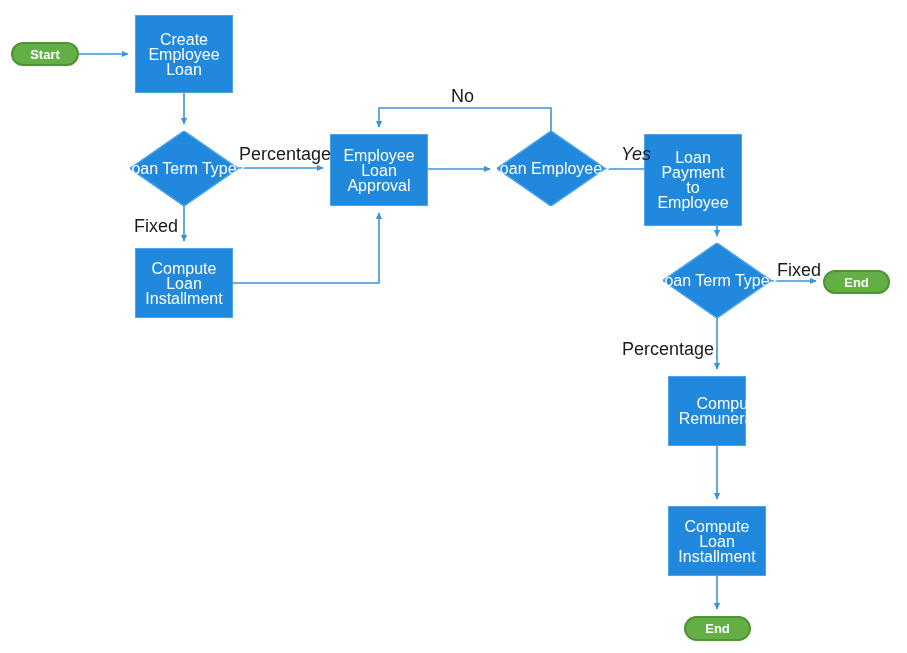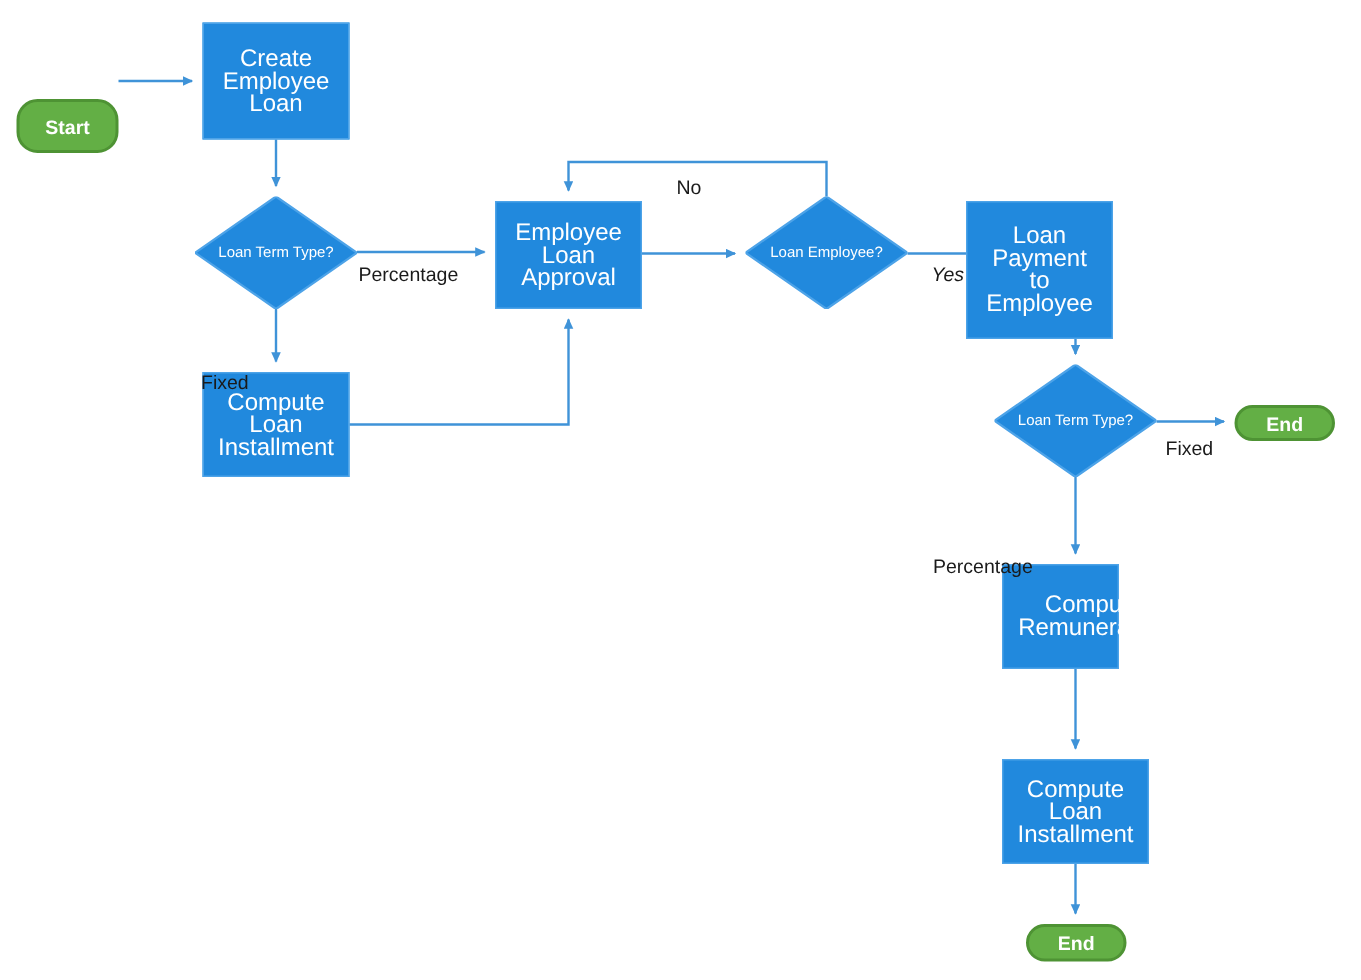--- a/index.html
+++ b/index.html
@@ -46,44 +46,43 @@
   .node-terminator {
     background: #63af45;
     border: 2px solid #4e9334;
     color: #ffffff;
     font-size: 13px;
     font-weight: 700;
     border-radius: 14px;
   }
   .node-decision {
     color: #ffffff;
-    font-size: 10px;
+    font-size: 16px;
     line-height: 14px;
     background: transparent;
     border: none;
   }
   .diamond-shape {
     position: absolute;
     left: 0;
     top: 0;
     width: 100%;
     height: 100%;
   }
   .decision-label {
     position: relative;
     z-index: 2;
     white-space: nowrap;
   }
   .edge-label {
     position: absolute;
-    font-size: 13px;
+    font-size: 18px;
     color: #1a1a1a;
     white-space: nowrap;
     font-family: "Liberation Sans", sans-serif;
-    margin-top: 31px;
   }
   .node-label {
     position: relative;
     z-index: 2;
     white-space: pre-line;
   }
 </style>
 </head>
 <body>
 
@@ -118,21 +117,21 @@
       <path d="M771,281 L816,281"></path>
 
       <path d="M717,318 L717,369"></path>
 
       <path d="M717,446 L717,499"></path>
 
       <path d="M717,576 L717,609"></path>
     </g>
   </svg>
 
-  <div class="node node-terminator" style="left:11px; top:42px; width:68px; height:36px;margin-top:24px;">
+  <div class="node node-terminator" style="left:11px; top:42px; width:68px; height:24px;">
     <span class="node-label">Start</span>
   </div>
 
   <div class="node node-process" style="left:135px; top:15px; width:98px; height:78px;">
     <span class="node-label">Create
 Employee Loan</span>
   </div>
 
   <div class="node node-decision" style="left:130px; top:131px; width:108px; height:75px;">
     <svg class="diamond-shape" viewBox="0 0 108 75" preserveAspectRatio="none" xmlns="http://www.w3.org/2000/svg">

